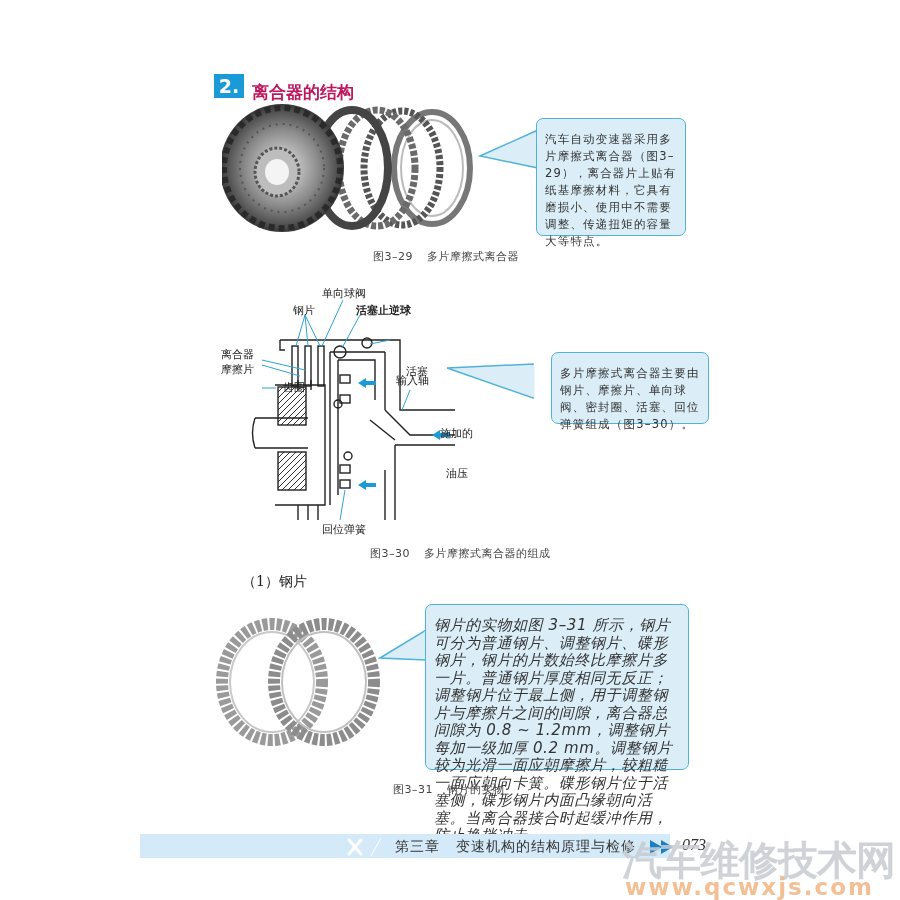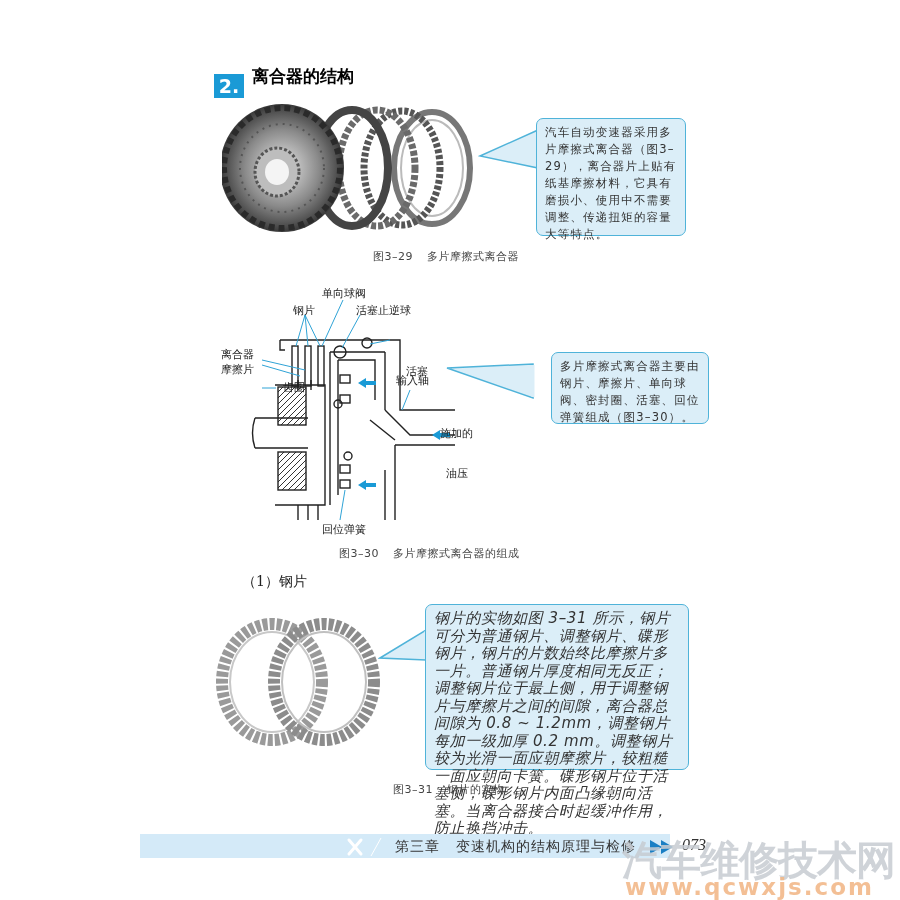--- a/index.html
+++ b/index.html
@@ -1,23 +1,23 @@
 <!DOCTYPE html>
 <html><head>
 <meta charset="utf-8">
 <style>
   html, body { margin:0; padding:0; }
   body { width:900px; height:900px; background:#ffffff; position:relative; overflow:hidden;
          font-family:"DejaVu Sans", sans-serif; color:#222; }
   .abs { position:absolute; }
   .sec-num { left:214px; top:74px; width:30px; height:24px; background:#1a9ad6; color:#fff;
              font-weight:bold; font-size:19px; line-height:24px; text-align:center; }
-  .sec-title { left:252px; top:64px; font-size:17px; font-weight:bold; line-height:24px; color:#000000; }
+  .sec-title { left:252px; top:80px; font-size:17px; font-weight:bold; line-height:24px; color:#be185d; }
   .callout { background:#dbeef8; border:1.5px solid #4fb3d9; border-radius:7px; color:#333;
-             font-size:11.5px; line-height:17px; padding:5px 8px; box-sizing:border-box; letter-spacing:1.2px; }
+             font-size:11.5px; line-height:17px; padding:12px 8px; box-sizing:border-box; letter-spacing:1.2px; }
   .caption { font-size:11px; color:#444; letter-spacing:0.5px; }
   .caption .gap { display:inline-block; width:14px; }
   .label { font-family:"DejaVu Serif", serif; font-size:11px; color:#222; }
   .footer-band { left:140px; top:834px; width:530px; height:24px; background:#d4eaf8; }
   .footer-text { left:395px; top:834px; font-size:14px; line-height:24px; color:#333; letter-spacing:1px; }
   .page-num { left:682px; top:832px; font-family:Liberation Serif, serif; font-style:italic; font-size:16px; color:#333; line-height:26px; }
   .wm-cn { left:622px; top:838px; font-size:40px; font-weight:bold; color:#c7ccd2; letter-spacing:-1px; opacity:0.85; line-height:44px; }
   .wm-url { left:625px; top:874px; font-size:23px; font-weight:bold; color:#f2b98a; letter-spacing:2px; line-height:26px; opacity:0.9; }
   .subhead { left:242px; top:573px; font-family:"DejaVu Serif", serif; font-size:14px; color:#222;text-align:center; }
 </style>
@@ -116,39 +116,39 @@
 
     <g fill="#1a9ad6" stroke="none">
       <polygon points="148,103 156,98 156,101 166,101 166,105 156,105 156,108"></polygon>
       <polygon points="148,205 156,200 156,203 166,203 166,207 156,207 156,210"></polygon>
       <polygon points="222,155 230,150 230,153 240,153 240,157 230,157 230,160"></polygon>
     </g>
   </svg>
 </div>
 <div class="abs label" style="left:322px;top:286px;">单向球阀</div>
 <div class="abs label" style="left:293px;top:303px;">钢片</div>
-<div class="abs label" style="left:356px;top:303px;">活塞止逆球</div>
+<div class="abs label" style="left:356px;top:303px;font-weight:bold;">活塞止逆球</div>
 <div class="abs label" style="left:406px;top:335px;margin-top:29px;">活塞</div>
 <div class="abs label" style="left:221px;top:347px;">离合器</div>
 <div class="abs label" style="left:221px;top:362px;">摩擦片</div>
 <div class="abs label" style="left:236px;top:380px;margin-left:47px;">齿圈</div>
 <div class="abs label" style="left:396px;top:373px;">输入轴</div>
 <div class="abs label" style="left:440px;top:426px;">施加的</div>
 <div class="abs label" style="left:446px;top:442px;margin-top:24px;">油压</div>
 <div class="abs label" style="left:322px;top:522px;">回位弹簧</div>
 
 <div class="abs" style="left:445px;top:360px;width:90px;height:50px;">
   <svg width="92" height="50">
       <polygon points="2,8 88,4 88,38" fill="#dbeef8" stroke="#4fb3d9" stroke-width="1.5"></polygon>
       <line x1="88" y1="5" x2="88" y2="37" stroke="#dbeef8" stroke-width="3"></line>
     </svg>
 </div>
 <div class="abs callout" style="left:530px;top:352px;width:158px;height:72px;margin-left:21px;">多片摩擦式离合器主要由钢片、摩擦片、单向球阀、密封圈、活塞、回位弹簧组成（图3–30）。</div>
 
-<div class="abs caption" style="left:339px;top:546px;">
+<div class="abs caption" style="left:370px;top:546px;">
   <span>图3–30</span><span class="gap"></span><span>多片摩擦式离合器的组成</span>
 </div>
 
 <div class="abs subhead">（1）钢片</div>
 
 <div class="abs" style="left:214px;top:615px;width:170px;height:135px;">
   <svg width="170" height="135" viewBox="0 0 170 135">
     <ellipse cx="58" cy="67" rx="50" ry="58" fill="none" stroke="#9a9a9a" stroke-width="12" stroke-dasharray="5 2"></ellipse>
     <ellipse cx="58" cy="67" rx="42" ry="50" fill="none" stroke="#c8c8c8" stroke-width="2"></ellipse>
     <ellipse cx="110" cy="67" rx="50" ry="58" fill="none" stroke="#8c8c8c" stroke-width="12" stroke-dasharray="5 2"></ellipse>

